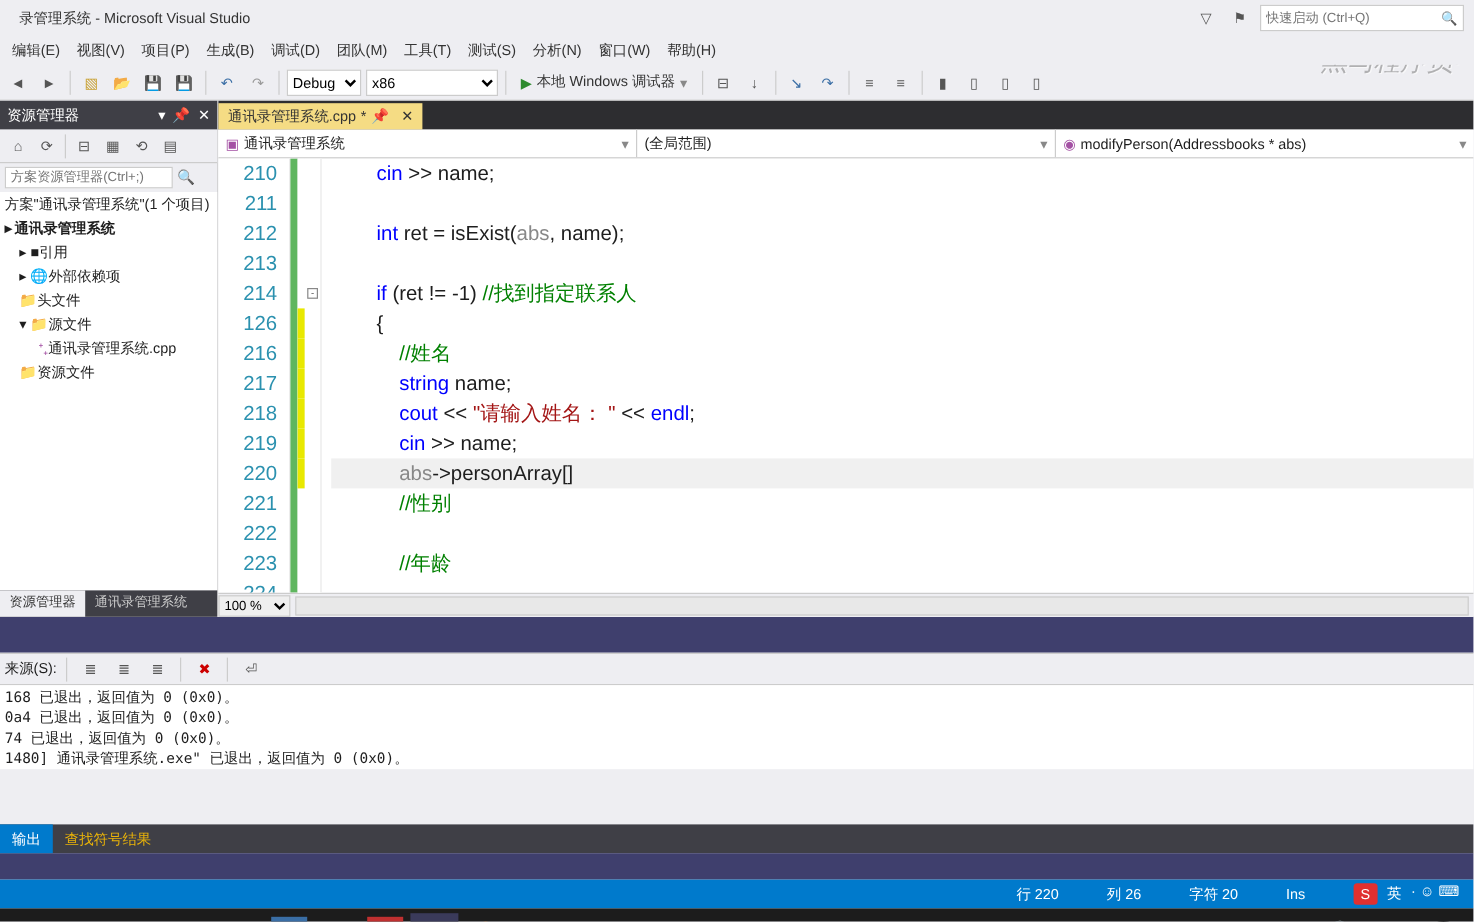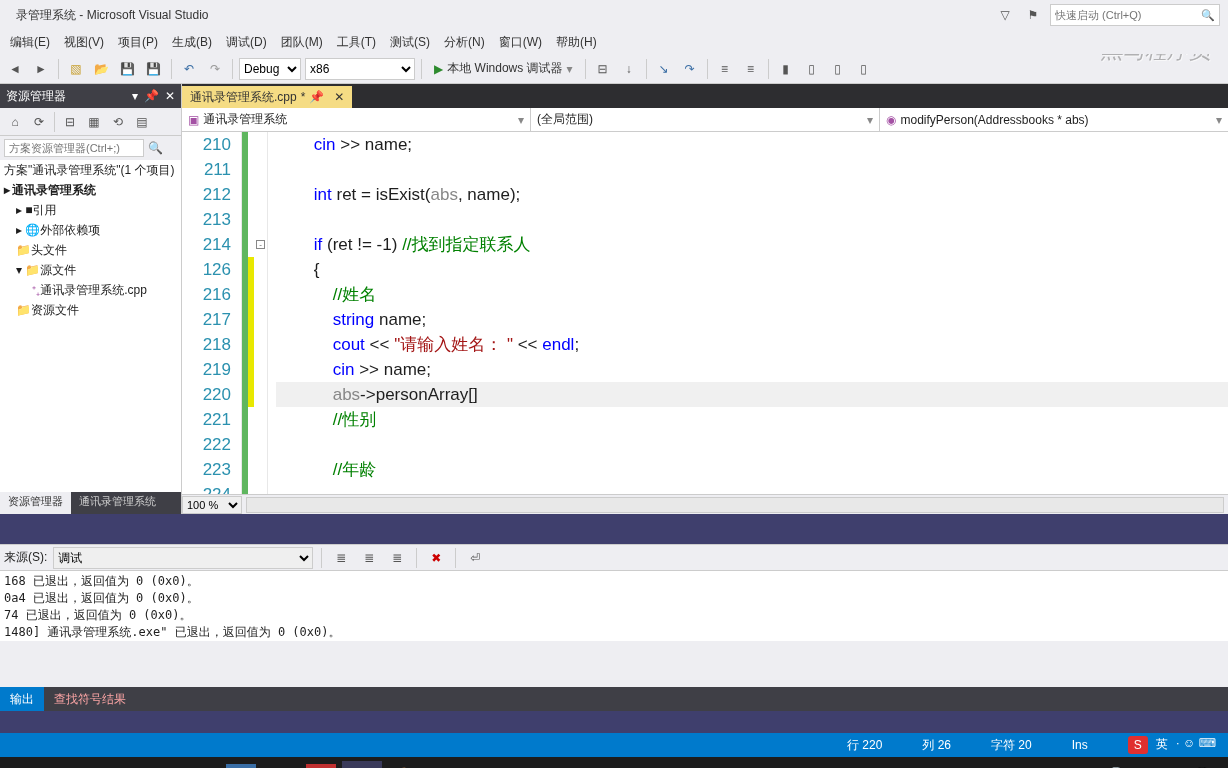--- a/index.html
+++ b/index.html
@@ -60,21 +60,21 @@
 .cursor-line { background:#f0f0f0; }
 .zoom-ctrl { height:20px; background:#eeeef2; border-top:1px solid #ccc; display:flex; align-items:center; }
 .zoom-ctrl select { height:18px; font-size:11px; border:1px solid #ccc; }
 .hscroll { flex:1; height:16px; background:#e8e8e8; border:1px solid #ccc; margin:2px 4px; }
 .output-panel { background:#eeeef2; border-top:1px solid #ccc; }
 .blue-splitter { height:30px; background:#3f3f6d; }
 .output-tb { height:26px; display:flex; align-items:center; padding:0 4px; gap:6px; background:#eeeef2; border-bottom:1px solid #ccc; }
 .output-tb select { width:260px; height:22px; font-size:12px; border:1px solid #ccc; }
 .output-text { height:70px; background:#fff; font-family:Consolas,monospace; font-size:12px; padding:2px 4px; white-space:pre; overflow:hidden; }
 .output-tabs { height:24px; background:#3f3f46; display:flex;margin-top:46px; }
-.output-tab { padding:4px 10px; color:#fca5a5; font-size:12px; }
+.output-tab { padding:4px 10px; color:#eab308; font-size:12px; }
 .output-tab.active { background:#007acc; color:#fff; }
 .spacer-blue { height:22px; background:#3f3f6d; }
 .statusbar { height:24px; background:#007acc; color:#fff; display:flex; align-items:center; padding:0 12px; font-size:12px; gap:40px; }
 .statusbar .sb-item { }
 .statusbar .right { margin-left:auto; display:flex; gap:8px; }
 .taskbar { height:40px; background:#1c1c1c; display:flex; align-items:center; padding:0 6px; gap:6px; }
 .taskbar-icon { width:38px; height:32px; display:flex; align-items:center; justify-content:center; font-size:18px; }
 .watermark { position:absolute; right:10px; top:36px; color:#888; font-size:22px; font-style:italic; text-shadow:1px 1px 0 #fff; opacity:0.6; pointer-events:none; }
 </style>
 </head>
@@ -251,21 +251,20 @@
       <select style="width:60px"><option>100 %</option></select>
       <div class="hscroll"></div>
     </div>
   </div>
 </div>
 
 <div class="blue-splitter"></div>
 <div class="output-panel">
   <div class="output-tb">
     <span>来源(S):</span>
-    <select><option>调试</option></select>
     <div class="tbsep"></div>
     <span class="toolbar-btn">≣</span>
     <span class="toolbar-btn">≣</span>
     <span class="toolbar-btn">≣</span>
     <div class="tbsep"></div>
     <span class="toolbar-btn" style="color:#c00">✖</span>
     <div class="tbsep"></div>
     <span class="toolbar-btn">⏎</span>
   </div>
   <div class="output-text" id="output-text">168 已退出，返回值为 0 (0x0)。

